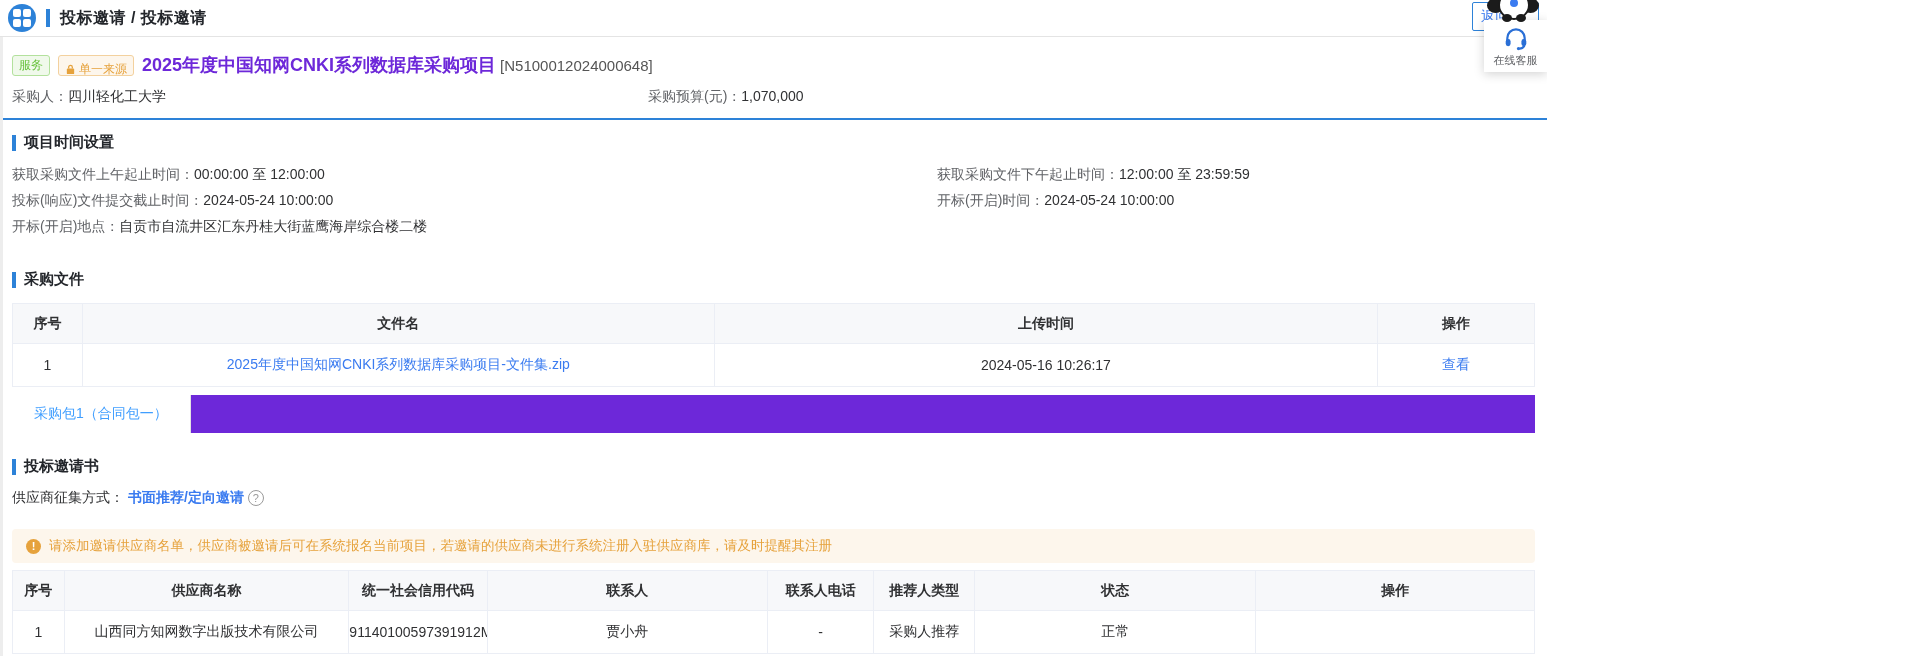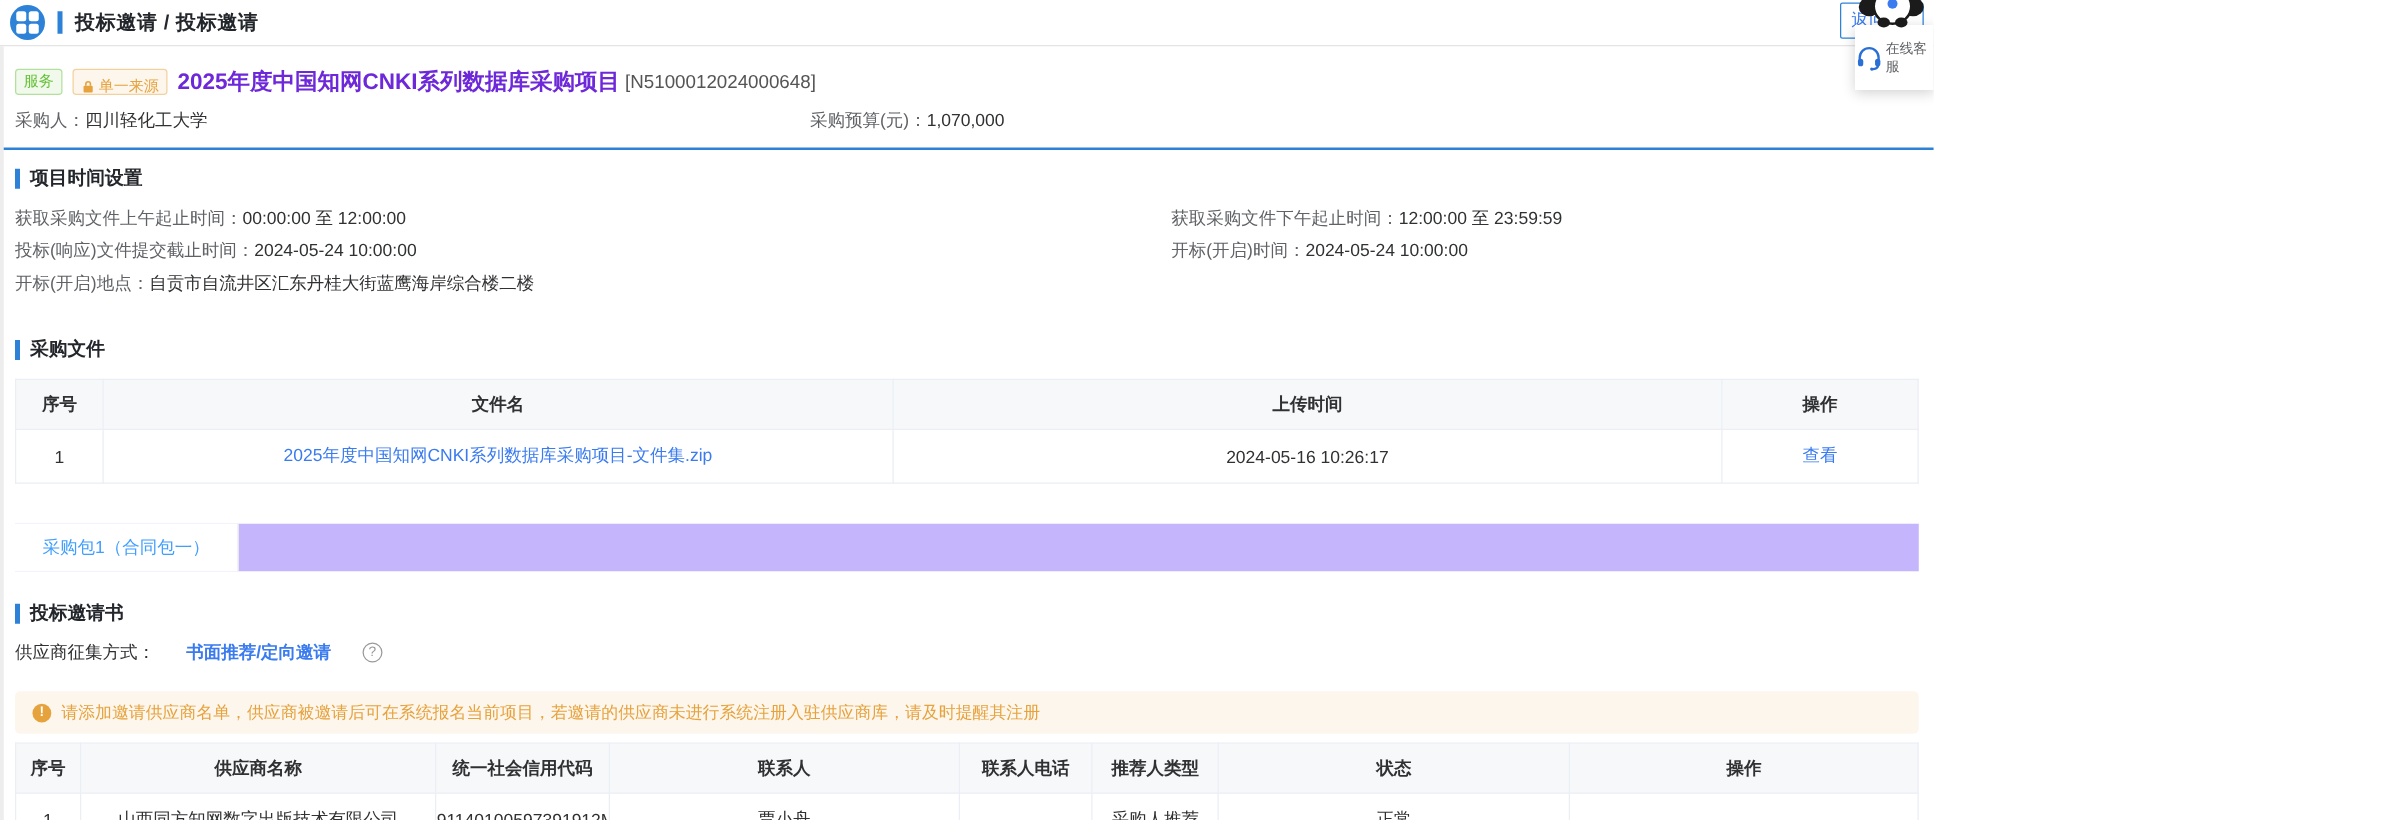--- a/index.html
+++ b/index.html
@@ -20,21 +20,21 @@
   .crumb { font-size: 16px; font-weight: bold; color: #23262b; letter-spacing: .5px; }
   .left-edge { position: absolute; left: 0; top: 37px; bottom: 0; width: 3px; background: #ededed; }
 
   
   .back-btn { position: absolute; top: 2px; right: 8px; width: 67px; height: 29px;
               background: #fff; border: 1px solid var(--accent,#2d82d8); border-radius: 2px;
               color: var(--link,#3a7bf0); font-size: 14px; text-align: left; padding-left: 8px;
               z-index: 1; cursor: pointer; font-family: inherit; }
   .service-card { position: absolute; top: 20px; right: 0; width: 63px; height: 52px;
                   background: #fff; box-shadow: 0 2px 10px rgba(0,0,0,.18); z-index: 2;
-                  display: flex; flex-direction: row; align-items: center; justify-content: center;
+                  display: flex; flex-direction: column; align-items: center; justify-content: center;
                   gap: 2px; cursor: pointer; }
   .service-card .svc-label { font-size: 11px; color: #606266; }
   .mascot { position: absolute; top: -10px; right: 6px; width: 54px; height: 34px; z-index: 3; cursor: pointer; }
   .mascot i { position: absolute; border-radius: 50%; }
   .m-head { left: 11px; top: 0; width: 32px; height: 30px; background: #fff; border: 2px solid #1b1b1b; }
   .m-arm-l { left: 0; top: 8px; width: 17px; height: 15px; background: #1b1b1b; }
   .m-arm-r { right: 2px; top: 8px; width: 17px; height: 15px; background: #1b1b1b; }
   .m-foot-l { left: 15px; top: 24px; width: 10px; height: 8px; background: #1b1b1b; }
   .m-foot-r { left: 29px; top: 24px; width: 10px; height: 8px; background: #1b1b1b; }
   .m-dot { left: 23px; top: 9px; width: 8px; height: 8px; background: var(--link,#3a7bf0); }
@@ -68,27 +68,27 @@
 
   .mt-files { margin-top: 34px; }
   table { width: 100%; border-collapse: collapse; table-layout: fixed; }
   .data-table { margin-top: 14px; border: 1px solid #14b8a6; }
   .data-table th { background: var(--thbg,#f7f8fa); height: 40px; font-size: 14px; font-weight: bold;
                    color: #303133; border: 1px solid #ebeef5; text-align: center; }
   .data-table td { height: 43px; font-size: 14px; color: #303133; border: 1px solid #ebeef5;
                    text-align: center; background: #fff; overflow: hidden; white-space: nowrap; }
   a.tbl-link { color: var(--link,#3a7bf0); text-decoration: none; cursor: pointer; }
 
-  .tab-strip { margin-top: 32px; height: 38px; background: #c4b5fd; display: flex; }
+  .tab-strip { margin-top: 8px; height: 38px; background: #6d28d9; display: flex; }
   .tab-active { height: 38px; padding: 0 22px; background: #fff; color: #409eff;
                 font-size: 14px; display: flex; align-items: center; cursor: pointer;
                 border-right: 1px solid #e3e3e3; }
 
   .mt-invite { margin-top: 24px; }
-  .method-row { margin-top: 13px; display: flex; align-items: center; gap: 21px; }
+  .method-row { margin-top: 13px; display: flex; align-items: center; gap: 0; }
   .method-row .lbl { color: #303133; }
   .method-val { color: var(--link,#3a7bf0); font-weight: bold; margin-left: 4px; }
   .help-icon { display: inline-flex; width: 16px; height: 16px; border-radius: 50%;
                border: 1px solid #9a9a9a; color: #9a9a9a; font-size: 11px; line-height: 1;
                align-items: center; justify-content: center; margin-left: 4px; cursor: pointer; }
 
   .warn-bar { margin-top: 22px; height: 34px; background: var(--warnbg,#fdf6ec); border-radius: 4px;
               display: flex; align-items: center; gap: 8px; padding: 0 14px;
               color: var(--orange,#e6a23c); font-size: 13.5px; }
   .warn-icon { flex: none; width: 15px; height: 15px; border-radius: 50%; background: var(--orange,#e6a23c);

